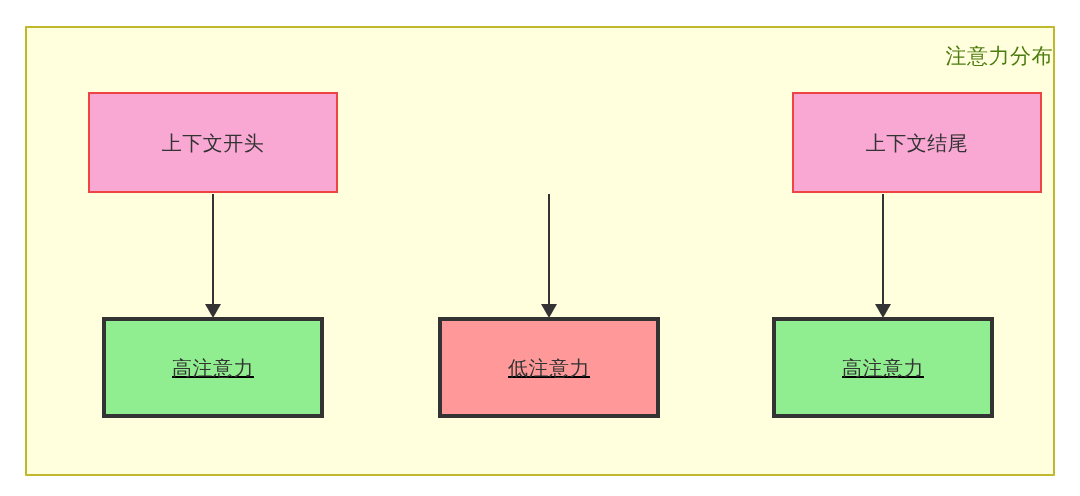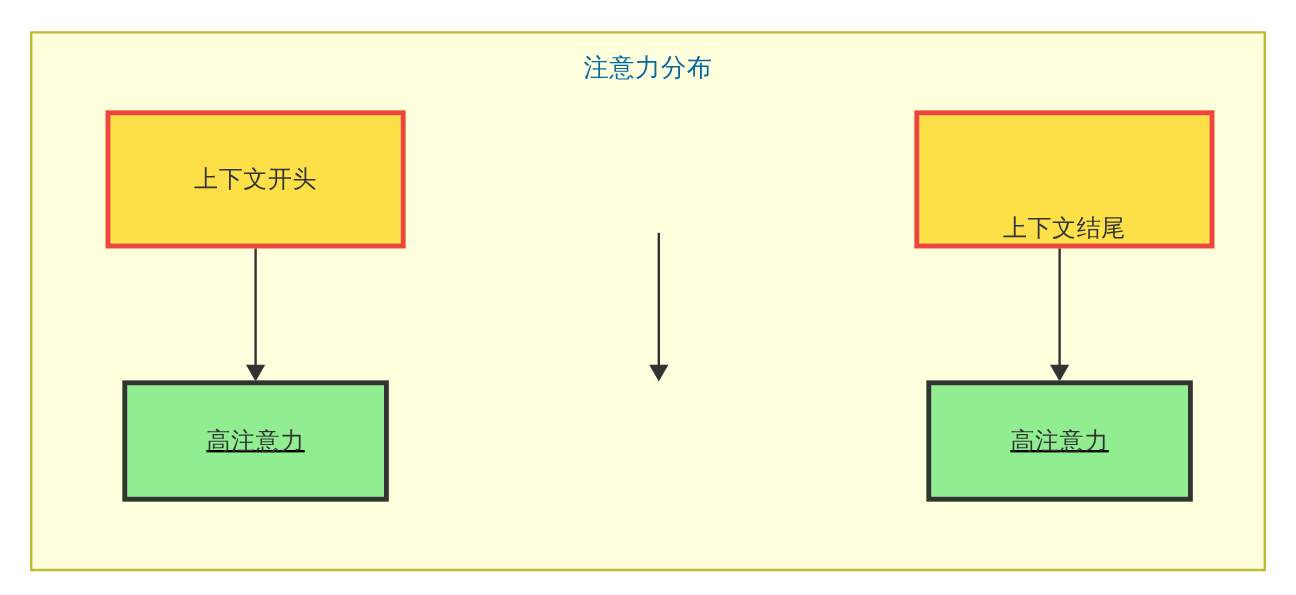--- a/index.html
+++ b/index.html
@@ -32,23 +32,23 @@
     border: 2px solid #bfb92d;
     border-radius: 1px;
     box-sizing: border-box;
   }
 
   .subgraph-title {
     position: absolute;
     left: 0;
     top: 14px;
     width: 100%;
-    text-align: center;
+    text-align: right;
     font-size: 21px;
-    color: #0369a1;
+    color: #4d7c0f;
     letter-spacing: 0.5px;
     white-space: nowrap;
   }
 
   
   .node {
     position: absolute;
     display: flex;
     align-items: center;
     justify-content: center;
@@ -59,29 +59,29 @@
 
   .node-label {
     font-size: 20px;
     color: #333333;
     line-height: 1.2;
     letter-spacing: 0.5px;
   }
 
   
   .node-context {
-    background: #fde047;
-    border: 4px solid #ef4444;
+    background: #f9a8d4;
+    border: 2px solid #ef4444;
     width: 250px;
-    height: 115px;
+    height: 101px;
     top: 92px;
   }
   #node-ctx-start  { left: 88px;  }
   #node-ctx-middle { left: 423px; }
-  #node-ctx-end    { left: 762px; align-items: flex-end; }
+  #node-ctx-end    { left: 792px; }
 
   
   .node-attention {
     border: 4px solid #333333;
     width: 222px;
     height: 101px;
     top: 317px;
     text-decoration: underline;
   }
   .attention-high { background: #90ee90; }
@@ -139,18 +139,21 @@
 
 
   <div class="node node-context" id="node-ctx-end">
     <span class="node-label">上下文结尾</span>
   </div>
 
   <div class="node node-attention attention-high" id="node-attn-start">
     <span class="node-label">高注意力</span>
   </div>
 
+  <div class="node node-attention attention-low" id="node-attn-middle">
+    <span class="node-label">低注意力</span>
+  </div>
 
   <div class="node node-attention attention-high" id="node-attn-end">
     <span class="node-label">高注意力</span>
   </div>
 
 </div>
 
 </body></html>

